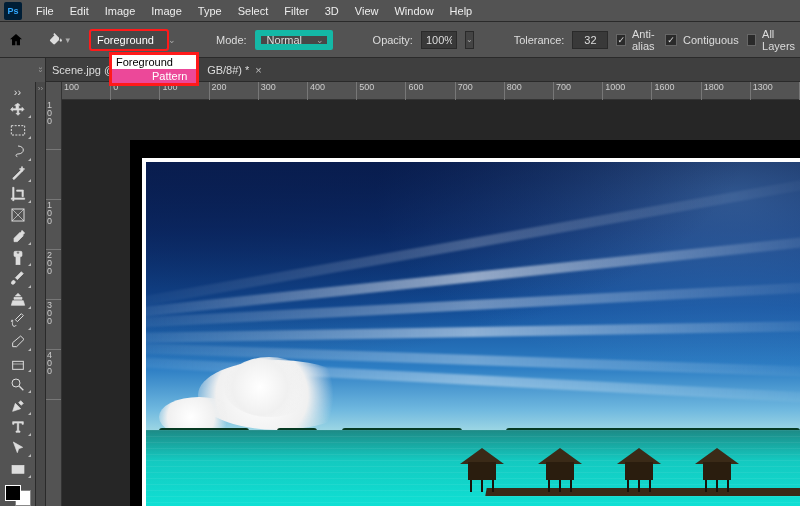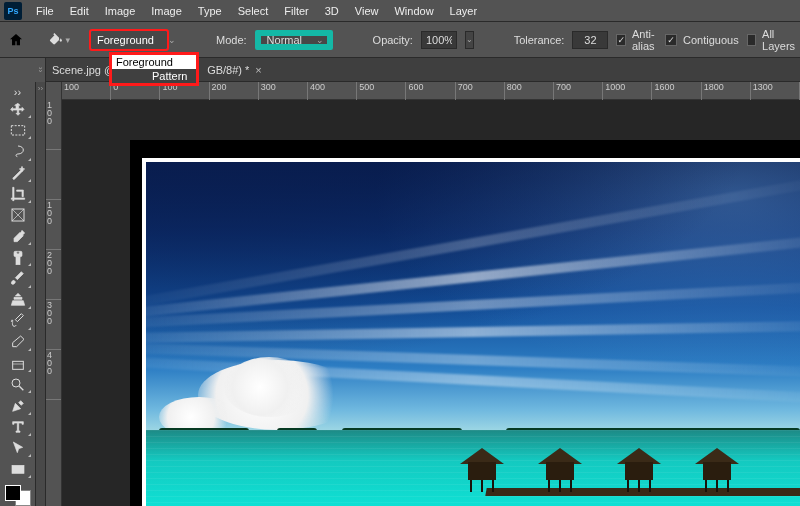--- a/index.html
+++ b/index.html
@@ -20,21 +20,21 @@
 .chev { font-size:9px; color:#aaa; }
 .lbl { color:#ddd;margin-left:32px; }
 .input-num { width:36px; height:18px; background:#393939; border:1px solid #2a2a2a; color:#ddd; font-size:11px; padding:0 4px; text-align:center; }
 .spin { width:14px; height:18px; background:#444; border:1px solid #2a2a2a; display:flex; align-items:center; justify-content:center; color:#aaa; font-size:8px; }
 .chk { width:12px; height:12px; background:#2a2a2a; border:1px solid #666; display:inline-flex; align-items:center; justify-content:center; color:#ddd; font-size:9px; margin-right:4px; }
 .chkrow { display:flex; align-items:center; gap:2px; }
 
 
 .dd-list { position:absolute; left:110px; top:53px; width:88px; border:2px solid #ff1a1a; background:#fff; color:#000; font-size:11px; z-index:50; }
 .dd-list .opt { padding:1px 4px; }
-.dd-list .opt.sel { background:#404040; color:#fff;padding-left:40px; }
+.dd-list .opt.sel { background:#ec4899; color:#fff;padding-left:40px; }
 .collapse { width:10px; writing-mode:vertical-rl; background:#535353; border-right:1px solid #2a2a2a; display:flex; align-items:center; justify-content:center; color:#aaa; font-size:8px; }
 .tabstrip { height:24px; background:#3f3f3f; display:flex; align-items:center; padding:0 6px; flex:1; border-bottom:1px solid #2a2a2a;}
 .doctab { color:#ddd; display:flex; align-items:center; gap:6px; font-size:11px; }
 .doctab .x { color:#bbb; cursor:default; font-size:11px; }
 
 
 .main { display:flex; height: calc(506px - 22px - 36px); }
 
 
 .toolbar { width:36px; background:#535353; border-right:1px solid #2a2a2a; display:flex; flex-direction:column; align-items:center; padding-top:4px; gap:2px; }
@@ -90,21 +90,21 @@
   <div class="mitem">File</div>
   <div class="mitem">Edit</div>
   <div class="mitem">Image</div>
   <div class="mitem">Image</div>
   <div class="mitem">Type</div>
   <div class="mitem">Select</div>
   <div class="mitem">Filter</div>
   <div class="mitem">3D</div>
   <div class="mitem">View</div>
   <div class="mitem">Window</div>
-  <div class="mitem">Layer</div>
+  <div class="mitem">Help</div>
 </div>
 
 <div class="optbar">
   <div class="home-btn">
     <svg width="16" height="16" viewBox="0 0 24 24">
         <path d="M12 3l9 8h-3v9h-5v-6h-2v6H6v-9H3z"></path>
       </svg>
   </div>
   <div class="vdiv"></div>
   <div class="bucket-ico">

